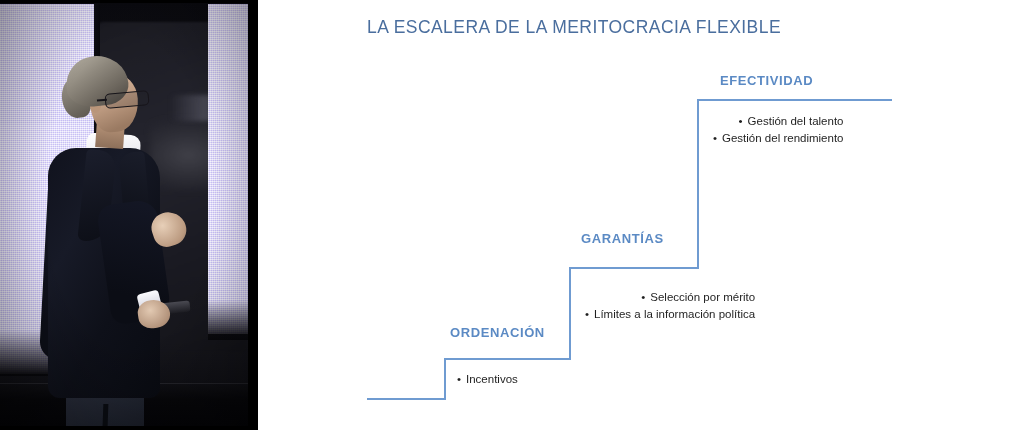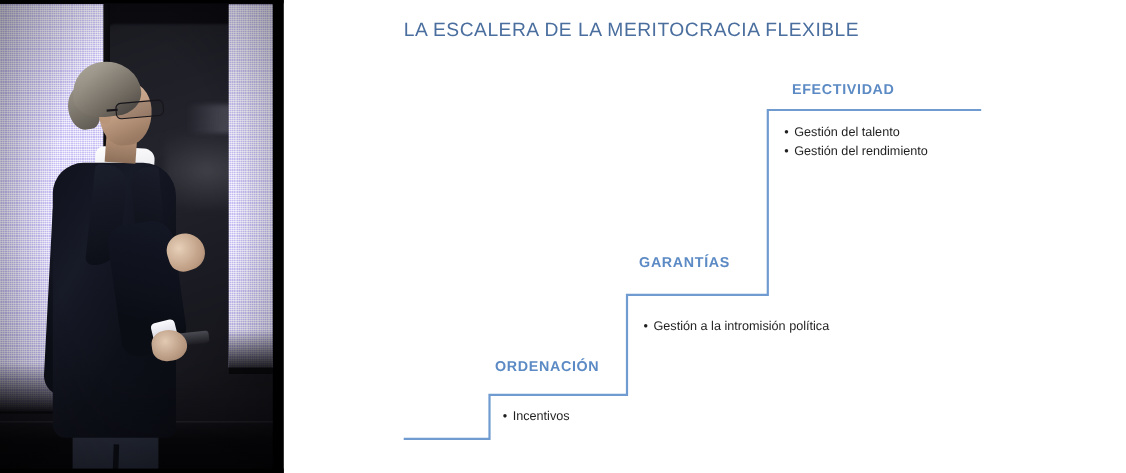--- a/index.html
+++ b/index.html
@@ -174,21 +174,21 @@
     color:#4a6e9e;white-space:nowrap;
   }
   svg#stairs{position:absolute;left:0;top:0;width:766px;height:430px;}
 
   .step-head{
     position:absolute;font-size:13px;font-weight:bold;
     letter-spacing:.6px;color:#5b8ac4;white-space:nowrap;
   }
   .bullets{
     position:absolute;font-size:11.5px;line-height:16.8px;
-    color:#1f1f1f;white-space:nowrap;
+    color:#1f1f1f;white-space:nowrap;text-align:right;
   }
   .bullets div{white-space:nowrap;}
   .bullets div:before{content:"\2022";margin-right:5px;color:#1f1f1f;}
 
   #head-efectividad{left:462px;top:73px;}
   #bul-efectividad {left:455px;top:113px;}
   #head-garantias  {left:323px;top:231px;}
   #bul-garantias   {left:327px;top:289px;}
   #head-ordenacion {left:192px;top:325px;}
   #bul-ordenacion  {left:199px;top:371px;}
@@ -250,21 +250,22 @@
       <polyline points="109,399 187,399 187,359 312,359 312,268 440,268 440,100 634,100" fill="none" stroke="#6f9bd1" stroke-width="2" stroke-linecap="butt" stroke-linejoin="miter"></polyline>
     </svg>
 
     <div class="step-head" id="head-ordenacion" style="color: rgb(91, 138, 196);">ORDENACIÓN</div>
     <div class="bullets" id="bul-ordenacion" style="color: rgb(31, 31, 31);">
       <div>Incentivos</div>
     </div>
 
     <div class="step-head" id="head-garantias" style="color: rgb(91, 138, 196);">GARANTÍAS</div>
     <div class="bullets" id="bul-garantias" style="color: rgb(31, 31, 31);">
-      <div>Gestión a la intromisión política</div>
+      <div>Selección por mérito</div>
+      <div>Límites a la información política</div>
     </div>
 
     <div class="step-head" id="head-efectividad" style="color: rgb(91, 138, 196);">EFECTIVIDAD</div>
     <div class="bullets" id="bul-efectividad" style="color: rgb(31, 31, 31);">
       <div>Gestión del talento</div>
       <div>Gestión del rendimiento</div>
     </div>
 
   </div>
 </div>

